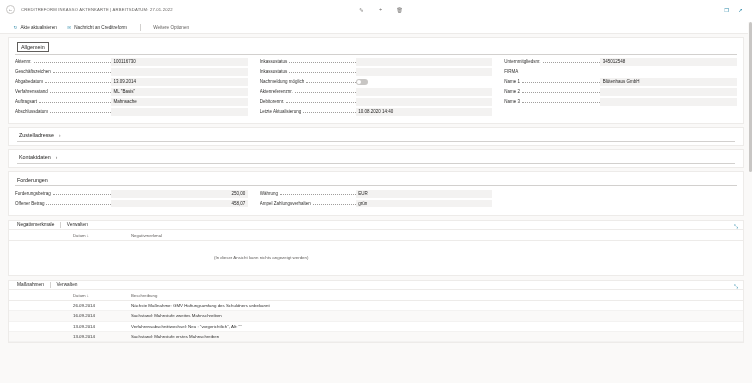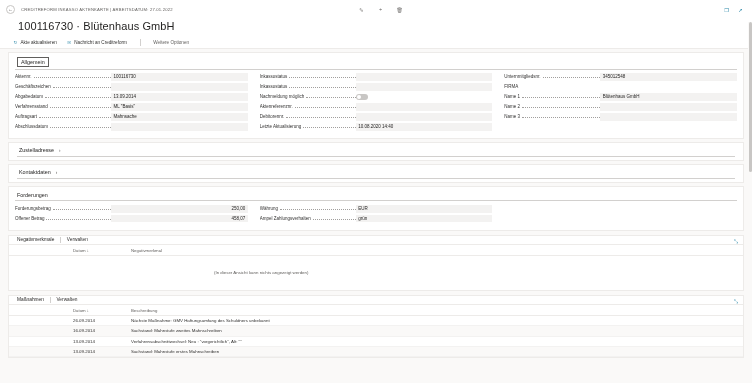--- a/index.html
+++ b/index.html
@@ -139,21 +139,20 @@
       <div class="ic">＋</div>
       <div class="ic">🗑</div>
     </div>
 
     <div class="top-right-icons">
       <div class="ic">❐</div>
       <div class="ic">↗</div>
     </div>
   </div>
 
-  <div class="page-title">100116730 · Blütenhaus GmbH</div>
 
   <div class="cmdbar">
     <div class="cmd">
       <span class="glyph">↻</span>
       <span>Akte aktualisieren</span>
     </div>
     <div class="cmd">
       <span class="glyph">✉</span>
       <span>Nachricht an Creditreform</span>
     </div>

